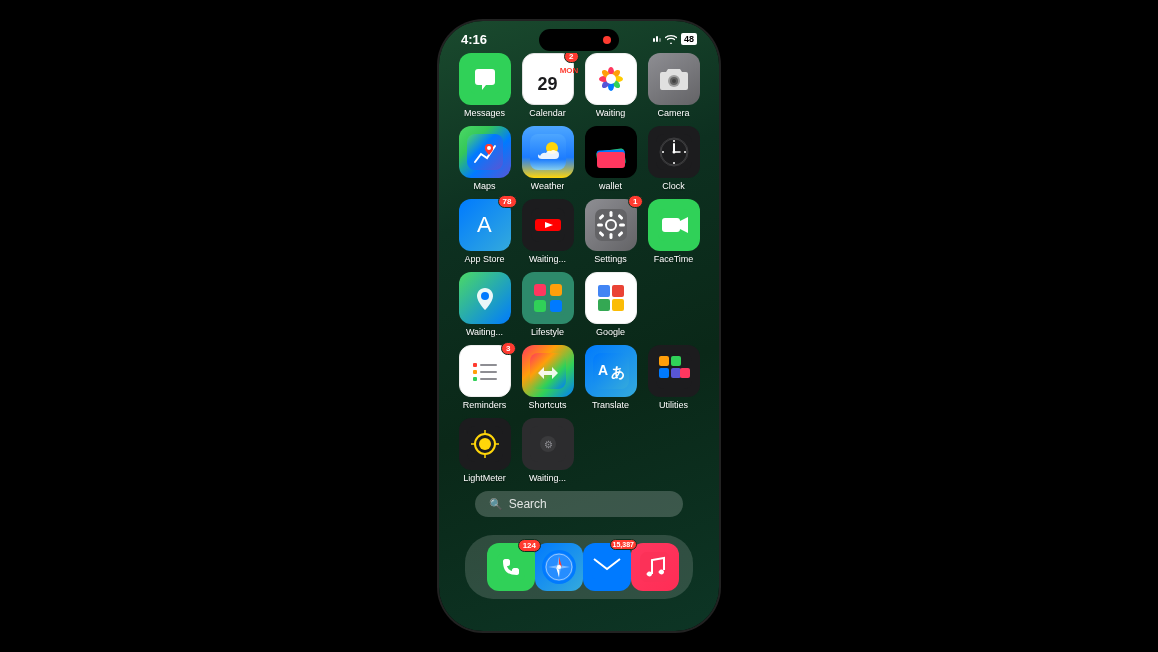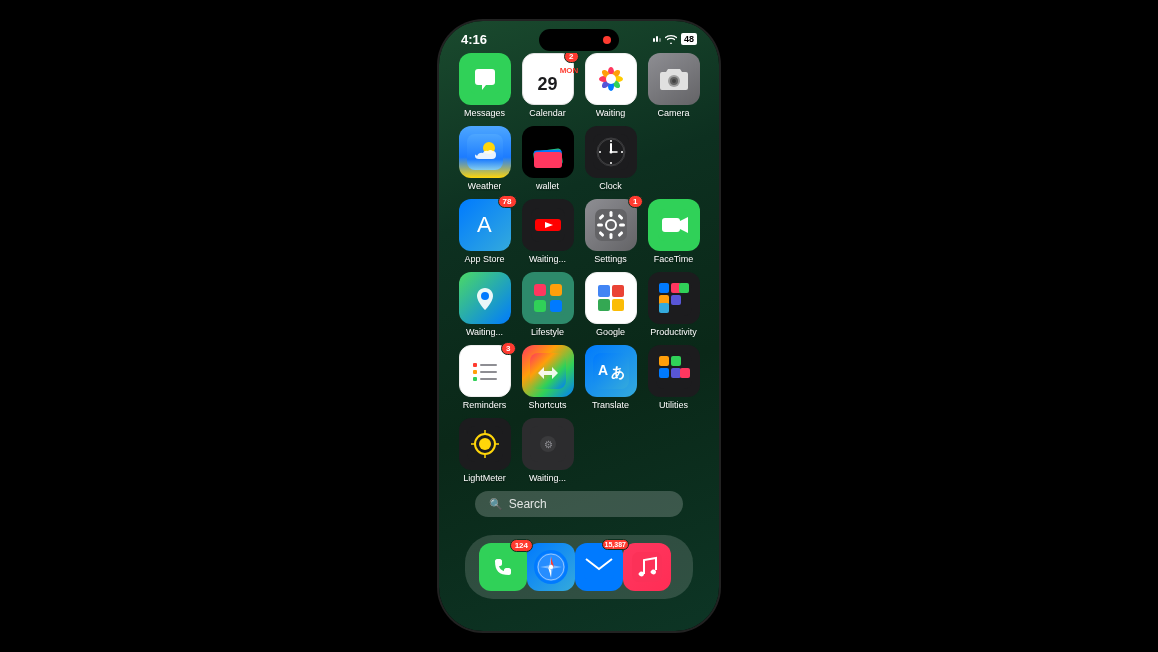--- a/index.html
+++ b/index.html
@@ -197,21 +197,21 @@
     }
     .search-text {
       font-size: 12px;
       color: rgba(255,255,255,0.85);
     }
     .dock {
       background: rgba(255,255,255,0.15);
       border-radius: 28px;
       padding: 8px 14px;
       display: flex;
-      justify-content: flex-start;
+      justify-content: flex-end;
       margin: 18px 10px;
     }
     .dock-app {
       display: flex;
       flex-direction: column;
       align-items: center;
       position: relative;
       cursor: pointer;
     }
     
@@ -302,20 +302,39 @@
             <circle cx="15" cy="15" r="4" fill="#616161"></circle>
             <circle cx="15" cy="15" r="2" fill="#424242"></circle>
           </svg>
         </div>
         <span class="app-label">Camera</span>
       </div>
     </div>
 
     <div class="app-grid">
 
+      <div class="app-item">
+        <div class="app-icon icon-maps">
+          <svg width="36" height="36" viewBox="0 0 36 36">
+            <rect width="36" height="36" rx="8" fill="url(#mapsGrad)"></rect>
+            <defs>
+              <linearGradient id="mapsGrad" x1="0" y1="0" x2="1" y2="1">
+                <stop offset="0%" stop-color="#4cd964"></stop>
+                <stop offset="40%" stop-color="#007aff"></stop>
+                <stop offset="100%" stop-color="#5856d6"></stop>
+              </linearGradient>
+            </defs>
+            <path d="M8 28 L14 20 L20 24 L28 12" stroke="white" stroke-width="2" fill="none" stroke-linecap="round"></path>
+            <circle cx="22" cy="14" r="4" fill="#ff3b30"></circle>
+            <path d="M22 10 C25 10 26 12 26 14 C26 17 22 21 22 21 C22 21 18 17 18 14 C18 12 19 10 22 10Z" fill="#ff3b30"></path>
+            <circle cx="22" cy="14" r="2" fill="white"></circle>
+          </svg>
+        </div>
+        <span class="app-label">Maps</span>
+      </div>
 
       <div class="app-item">
         <div class="app-icon icon-weather">
           <svg width="36" height="36" viewBox="0 0 36 36">
             <defs>
               <linearGradient id="weatherGrad" x1="0" y1="0" x2="0" y2="1">
                 <stop offset="0%" stop-color="#4da6ff"></stop>
                 <stop offset="70%" stop-color="#1c7cff"></stop>
                 <stop offset="100%" stop-color="#87ceeb"></stop>
               </linearGradient>
@@ -451,34 +470,20 @@
 
             <rect x="3" y="3" width="12" height="12" rx="2" fill="#4285f4"></rect>
             <rect x="17" y="3" width="12" height="12" rx="2" fill="#ea4335"></rect>
             <rect x="3" y="17" width="12" height="12" rx="2" fill="#34a853"></rect>
             <rect x="17" y="17" width="12" height="12" rx="2" fill="#fbbc05"></rect>
           </svg>
         </div>
         <span class="app-label">Google</span>
       </div>
 
-      <div class="app-item">
-        <div class="app-icon icon-productivity">
-          <svg width="36" height="36" viewBox="0 0 36 36">
-            <rect width="36" height="36" rx="8" fill="#1c1c1e"></rect>
-            <rect x="3" y="3" width="10" height="10" rx="2" fill="#007aff"></rect>
-            <rect x="15" y="3" width="10" height="10" rx="2" fill="#ff375f"></rect>
-            <rect x="23" y="3" width="10" height="10" rx="2" fill="#30d158"></rect>
-            <rect x="3" y="15" width="10" height="10" rx="2" fill="#ff9f0a"></rect>
-            <rect x="15" y="15" width="10" height="10" rx="2" fill="#5856d6"></rect>
-            <rect x="3" y="23" width="10" height="10" rx="2" fill="#34aadc"></rect>
-          </svg>
-        </div>
-        <span class="app-label">Productivity</span>
-      </div>
     </div>
 
     <div class="app-grid">
 
       <div class="app-item">
         <div class="app-icon icon-reminders" style="background:#fff; border:1px solid #eee;">
           <div class="badge">3</div>
           <svg width="32" height="32" viewBox="0 0 32 32">
             <rect x="4" y="8" width="4" height="4" rx="1" fill="#ff3b30"></rect>
             <rect x="4" y="15" width="4" height="4" rx="1" fill="#ff9f0a"></rect>

